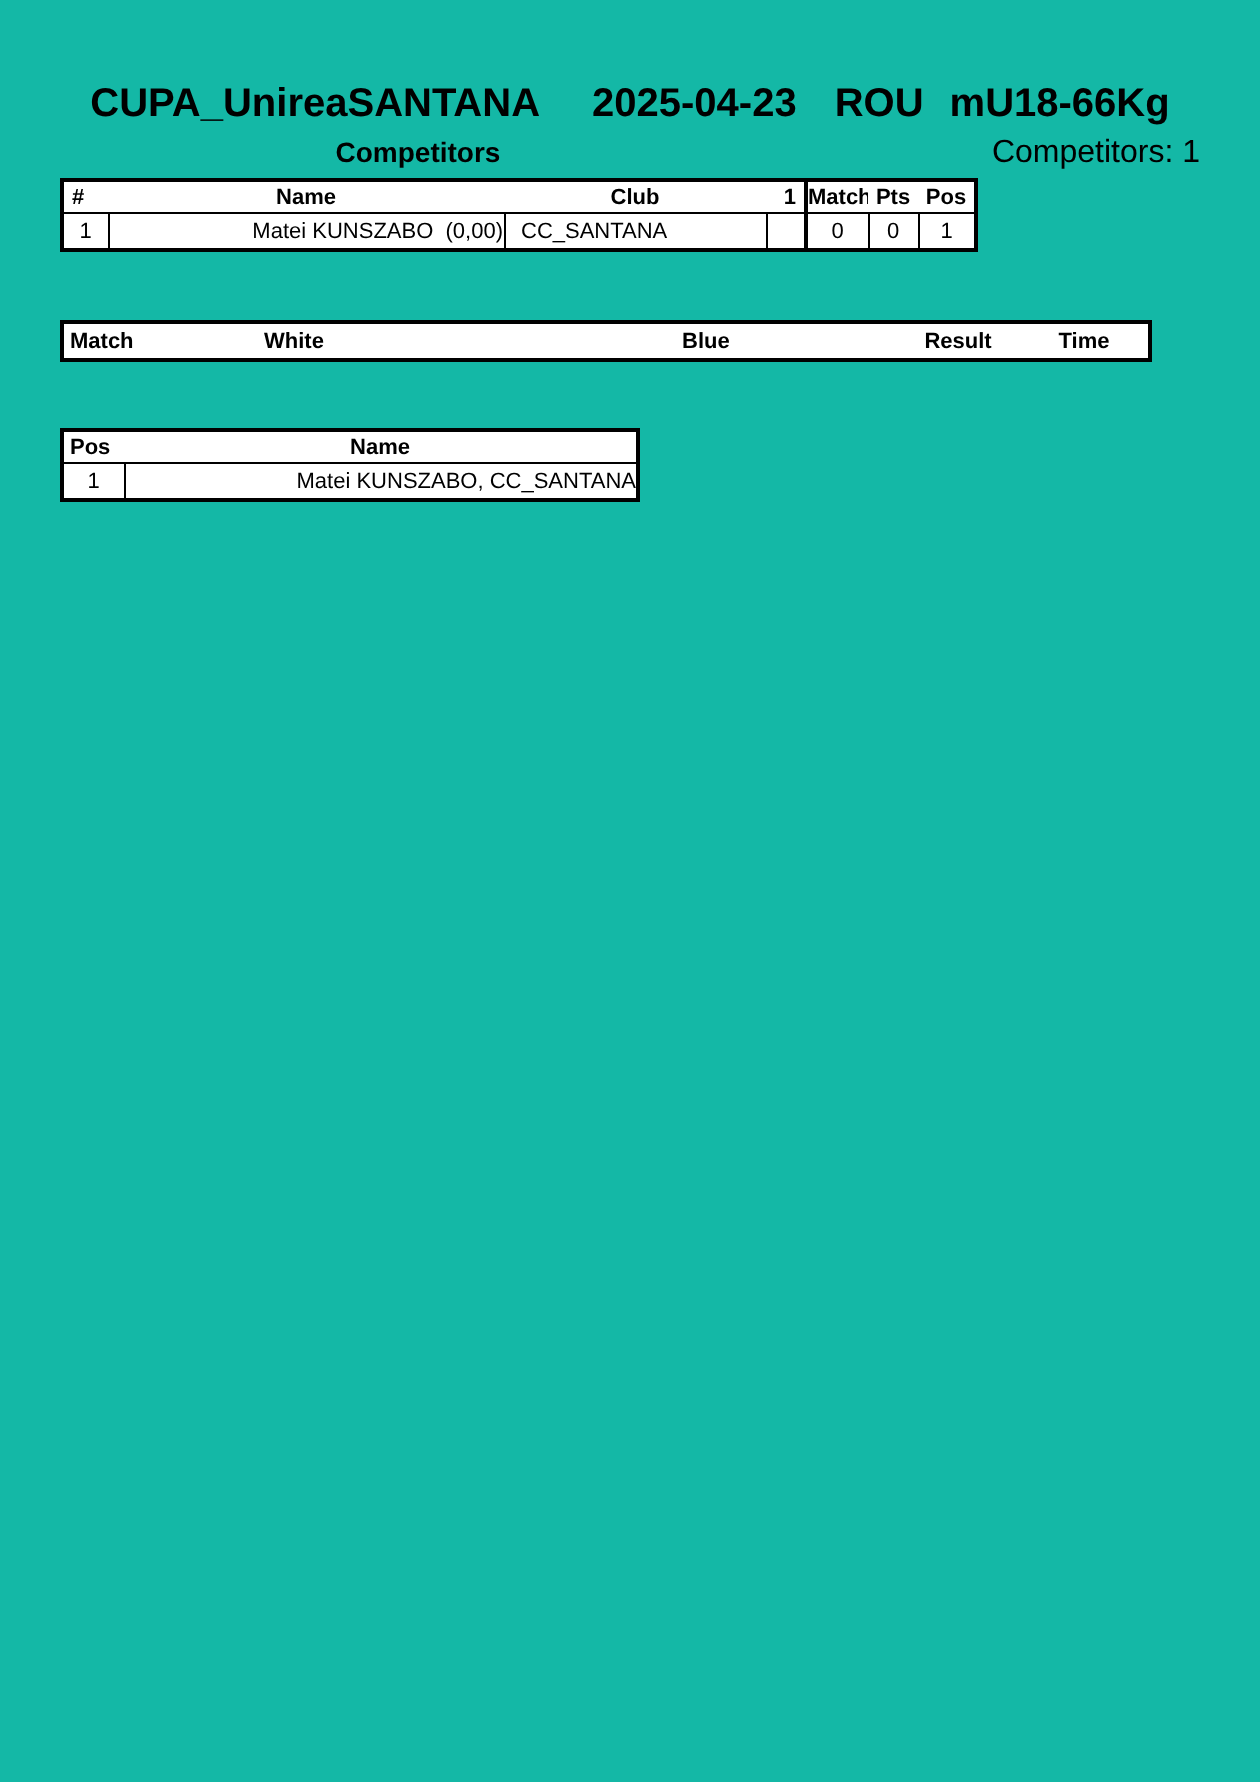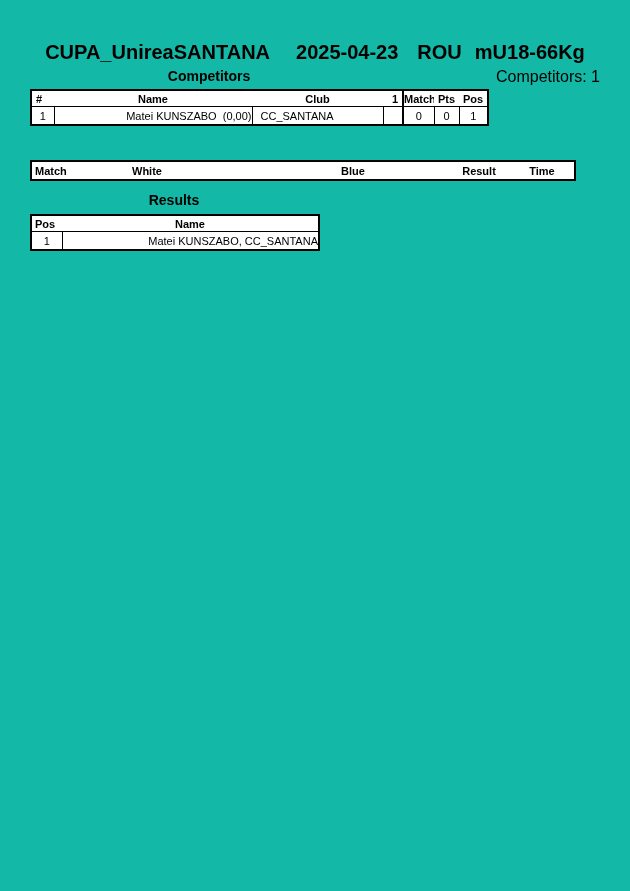--- a/index.html
+++ b/index.html
@@ -168,21 +168,20 @@
       <tr>
         <th class="th-left3">Match</th>
         <th class="th-left3">White</th>
         <th class="th-left3">Blue</th>
         <th class="th-center">Result</th>
         <th class="th-center">Time</th>
       </tr>
     </thead>
   </table>
 
-  <div class="section-heading results-heading">Results</div>
 
   <table class="results-table">
     <colgroup>
       <col style="width:31px">
         <col style="width:257px">
     </colgroup>
     <thead>
       <tr>
         <th class="th-left3">Pos</th>
         <th class="th-center">Name</th>

